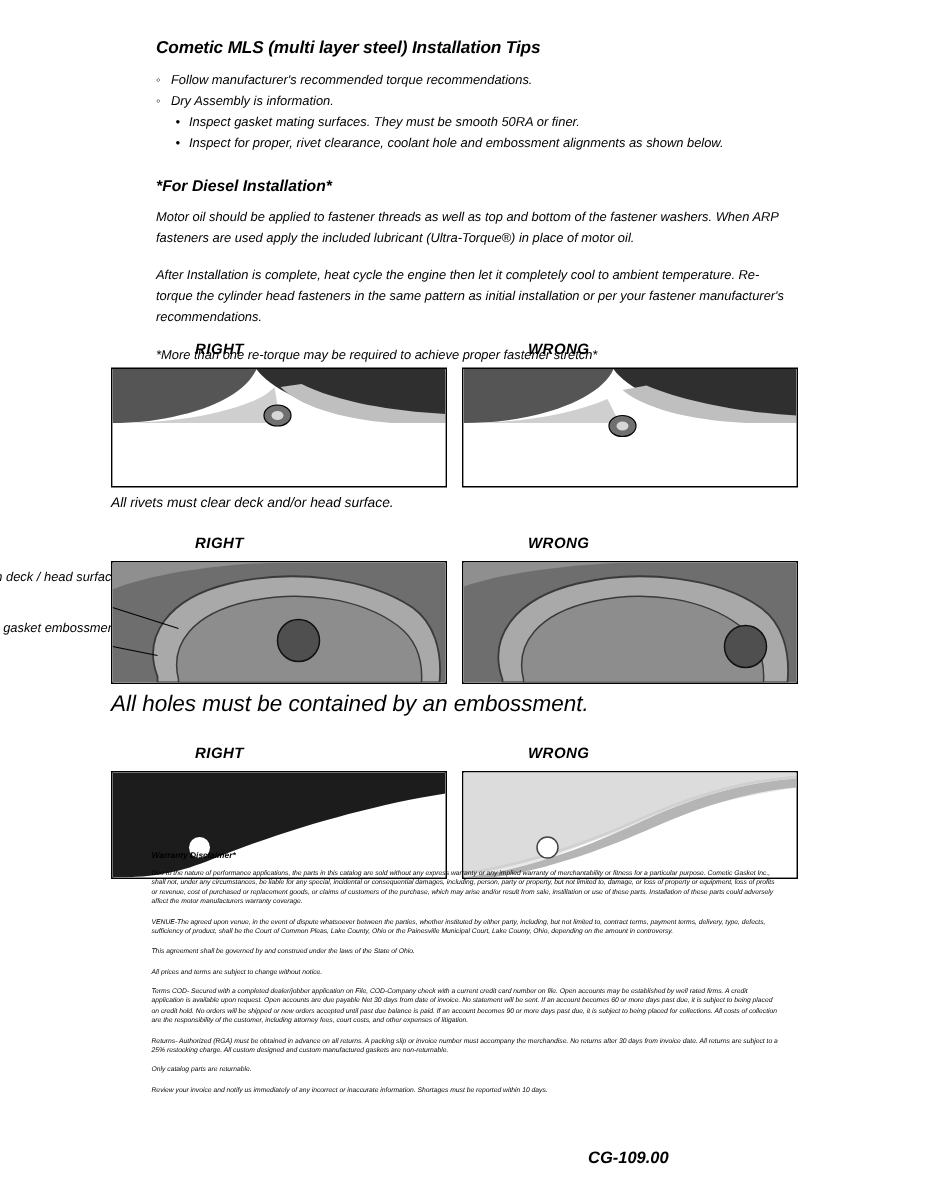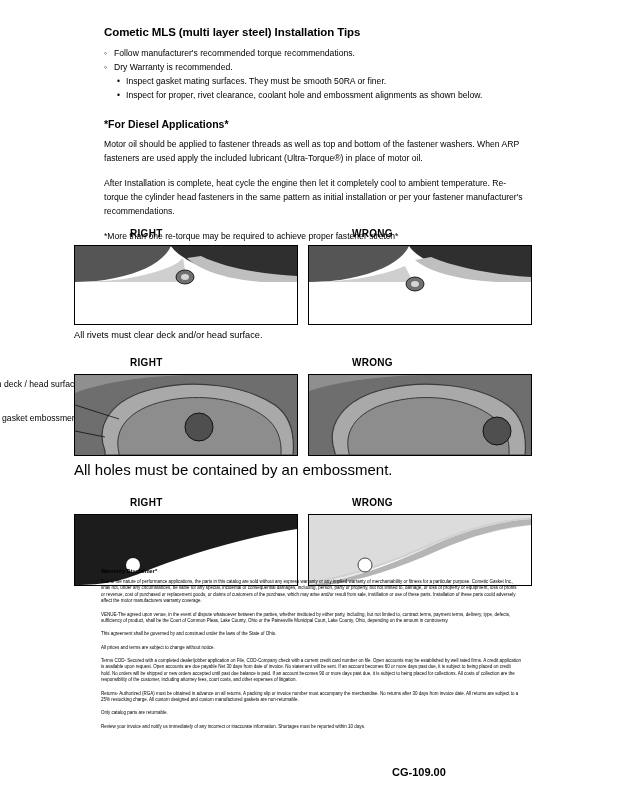--- a/index.html
+++ b/index.html
@@ -13,20 +13,21 @@
     font-family: "Liberation Sans", sans-serif;
     color: #000000;
     position: relative;
     overflow: hidden;
   }
   .page {
     position: relative;
     width: 618px;
     height: 800px;
     padding: 0;
+    font-style: italic;
   }
   .content {
     position: absolute;
     left: 104px;
     top: 26px;
     width: 420px;
   }
   h1.title {
     font-size: 11.5px;
     font-weight: bold;
@@ -178,28 +179,28 @@
 </head>
 <body>
 
 <div class="page">
 
   <div class="content">
     <h1 class="title">Cometic MLS (multi layer steel) Installation Tips</h1>
 
     <ul class="bullets">
       <li>Follow manufacturer's recommended torque recommendations.</li>
-      <li>Dry Warranty is recommended.</li>
+      <li>Dry Assembly is information.</li>
     </ul>
     <ul class="subbullets">
       <li>Inspect gasket mating surfaces.  They must be smooth 50RA or finer.</li>
       <li>Inspect for proper, rivet clearance, coolant hole and embossment alignments as shown below.</li>
     </ul>
 
-    <h2 class="subtitle">*For Diesel Applications*</h2>
+    <h2 class="subtitle">*For Diesel Installation*</h2>
     <p class="para">Motor oil should be applied to fastener threads as well as top and bottom of the fastener washers. When ARP fasteners are used apply the included lubricant (Ultra-Torque®) in place of motor oil.</p>
     <p class="para">After Installation is complete, heat cycle the engine then let it completely cool to ambient temperature. Re-torque the cylinder head fasteners in the same pattern as initial installation or per your fastener manufacturer's recommendations.</p>
     <p class="note">*More than one re-torque may be required to achieve proper fastener stretch*</p>
   </div>
 
   <div class="figures">
 
     <div class="figrow">
       <div class="labels">
         <span class="lbl right">RIGHT</span>

